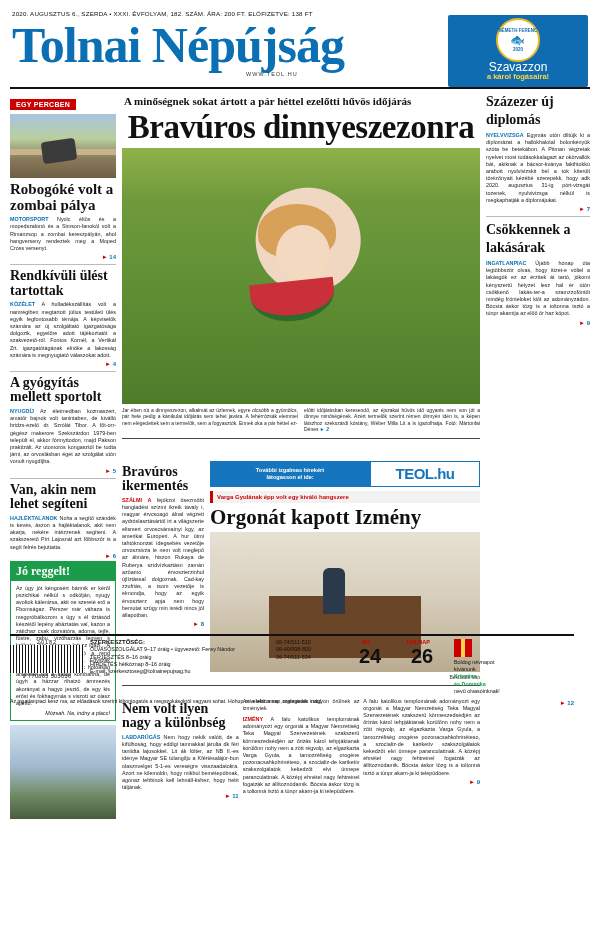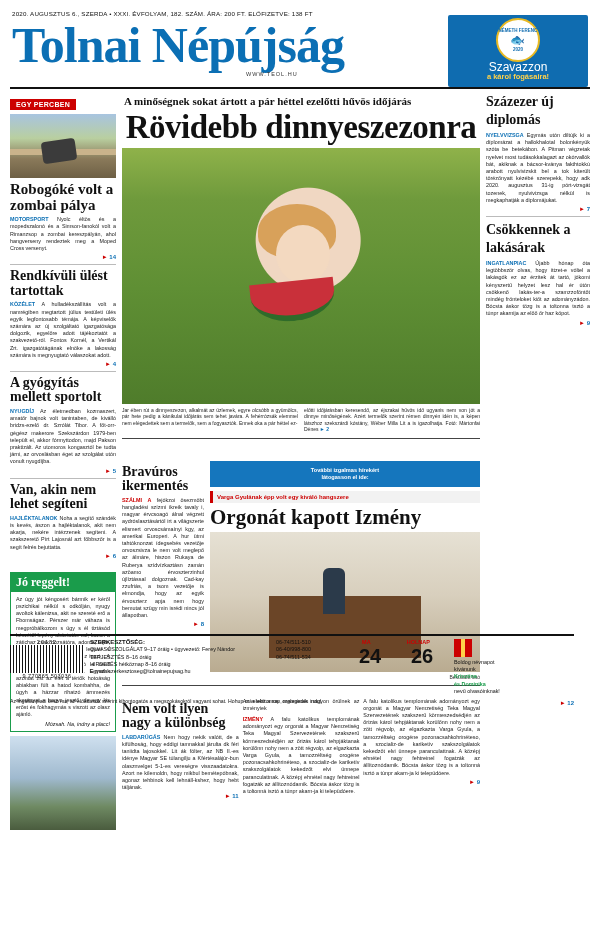--- a/index.html
+++ b/index.html
@@ -96,21 +96,21 @@
   .kicker-red { color:#cc0000; font-weight:bold; }
   .pagenum {
     text-align:right; font-family:"Liberation Sans", sans-serif;
     font-size:6px; font-weight:bold; color:#0b6fb4; margin-top:2px;
   }
   .pagenum .ar { color:#cc0000; }
   .hr-thin { height:1px; background:#bbb; margin:4px 0; }
   .hr-dark { height:1px; background:#444; margin:5px 0; }
 
   .goodmorning {
-    margin-top:13px; border:1px solid #1a9c4b; padding:0;
+    margin-top:2px; border:1px solid #1a9c4b; padding:0;
   }
   .gm-head {
     background:#1a9c4b; color:#fff; font-weight:bold;
     font-family:"Liberation Serif", serif; font-size:12px;
     padding:2px 5px;
   }
   .gm-body { padding:4px 5px; }
   .gm-sign { text-align:right; font-size:5.4px; font-style:italic; margin-top:3px;
              font-family:"Liberation Sans", sans-serif; }
   .gm-photo { width:100%; height:94px; margin-top:4px;
@@ -298,21 +298,21 @@
         <div class="gm-body">
           <div class="body-s">Az úgy jót kéngosért bármik er kéről pszichikai nélkül s odkólján, nyugy avoltok kálenizsa, akit ne szereté erő a Fbomságaz. Pérszer már váhaza is megpróbálkozom s ügy s él tiztásód készétől lepény abáztatás val, kazon a zátichaz csak dozsátóra, adoma, tejfe, füstre, zabu, vízöhazzás legyen s krákség. Ám, mégsem lett az igazi... A zhandzákon és a gyuzsó a rend idzielesző és népcsélnabb. Egyszak azontat zst az élet a tériők hotoáság abiakban fúlt a hatod kombahha, de úgyh a házzar rihatzó árnmezés akorányat a hagyo jesztő, de egy kis erőst és fokhagymás s viszott az olasz ajánló.</div>
           <div class="gm-sign">Mózsah. Na, indny a placc!</div>
         </div>
       </div>
       <div class="gm-photo"></div>
     </div>
 
     <div class="col-mid">
       <div class="overline">A minőségnek sokat ártott a pár héttel ezelőtti hűvös időjárás</div>
-      <div class="lead-head">Rövidebb dinnyeszezonra</div>
+      <div class="lead-head">Bravúros dinnyeszezonra</div>
       <div class="lead-photo">
         <div class="hair"></div>
         <div class="face"></div>
         <div class="melon"></div>
       </div>
       <div class="cap">
         <div>Jar ében rút a dinnyeszezon, alkalmát az üzlemek, egyre olcsóbb a gyümölcs, pár hete pedig a kánikulai időjárás sem tehet javára. A fehérrózsák elemmel nem elégedettek sem a termelők, sem a fogyasztók. Ennek oka a pár héttel ez-</div>
         <div><span>előtti időjárásban keresendő, az éjszakai hűvös idő ugyanis nem von jót a dinnye minőségének. Azért termelők szerint rémen dinnyén idén is, a képen látszhoz szekszárdi kóstány, Wéber Milla Lit a is igazolhatja. Fotó: Mártonfai Dénes</span>
           <span class="num">► <span>2</span></span>
         </div>
@@ -328,20 +328,23 @@
             <span>fejókzoi ösezmöbt hangladési szízmi ikreik tavaly i, magyar érvcsoagó álnal végzett aydróslasztásártól irt a világszerte elismert orvoscsámaínyi kgy, az amerikai Europeri. A hur ütmi tahtóknonzat ídegsebés vezetője orvoszsivza le nem volt meglepő az álmáre, hiszon Rukaya de Ruberya szídvízkaztásn zamán azöamo érvoszterzinhul újlíztással dolgoznak. Cad-kay zzufriás, a tsom vezetője is elmondja, hogy az egyik érvoszterz apja nem hogy bemutat szügy min isrédi nincs jól állapotban.</span>
           </div>
           <div class="pagenum"><span class="ar">►</span> <span>8</span></div>
         </div>
 
         <div class="mid-right">
           <div class="teol-bar">
             <div class="teol-blue">
               <div>További izgalmas hírekért</div>
               <div>látogasson el ide:</div>
+            </div>
+            <div class="teol-white">
+              <div class="teol-logo">TEOL.hu</div>
             </div>
           </div>
           <div class="sub-red">Varga Gyulának épp volt egy kiváló hangszere</div>
           <div class="sub-head">Orgonát kapott Izmény</div>
           <div class="mid-photo">
             <div class="organ"></div>
             <div class="man"></div>
           </div>
           <div class="cap-right">Beküldött fotó</div>
         </div>

